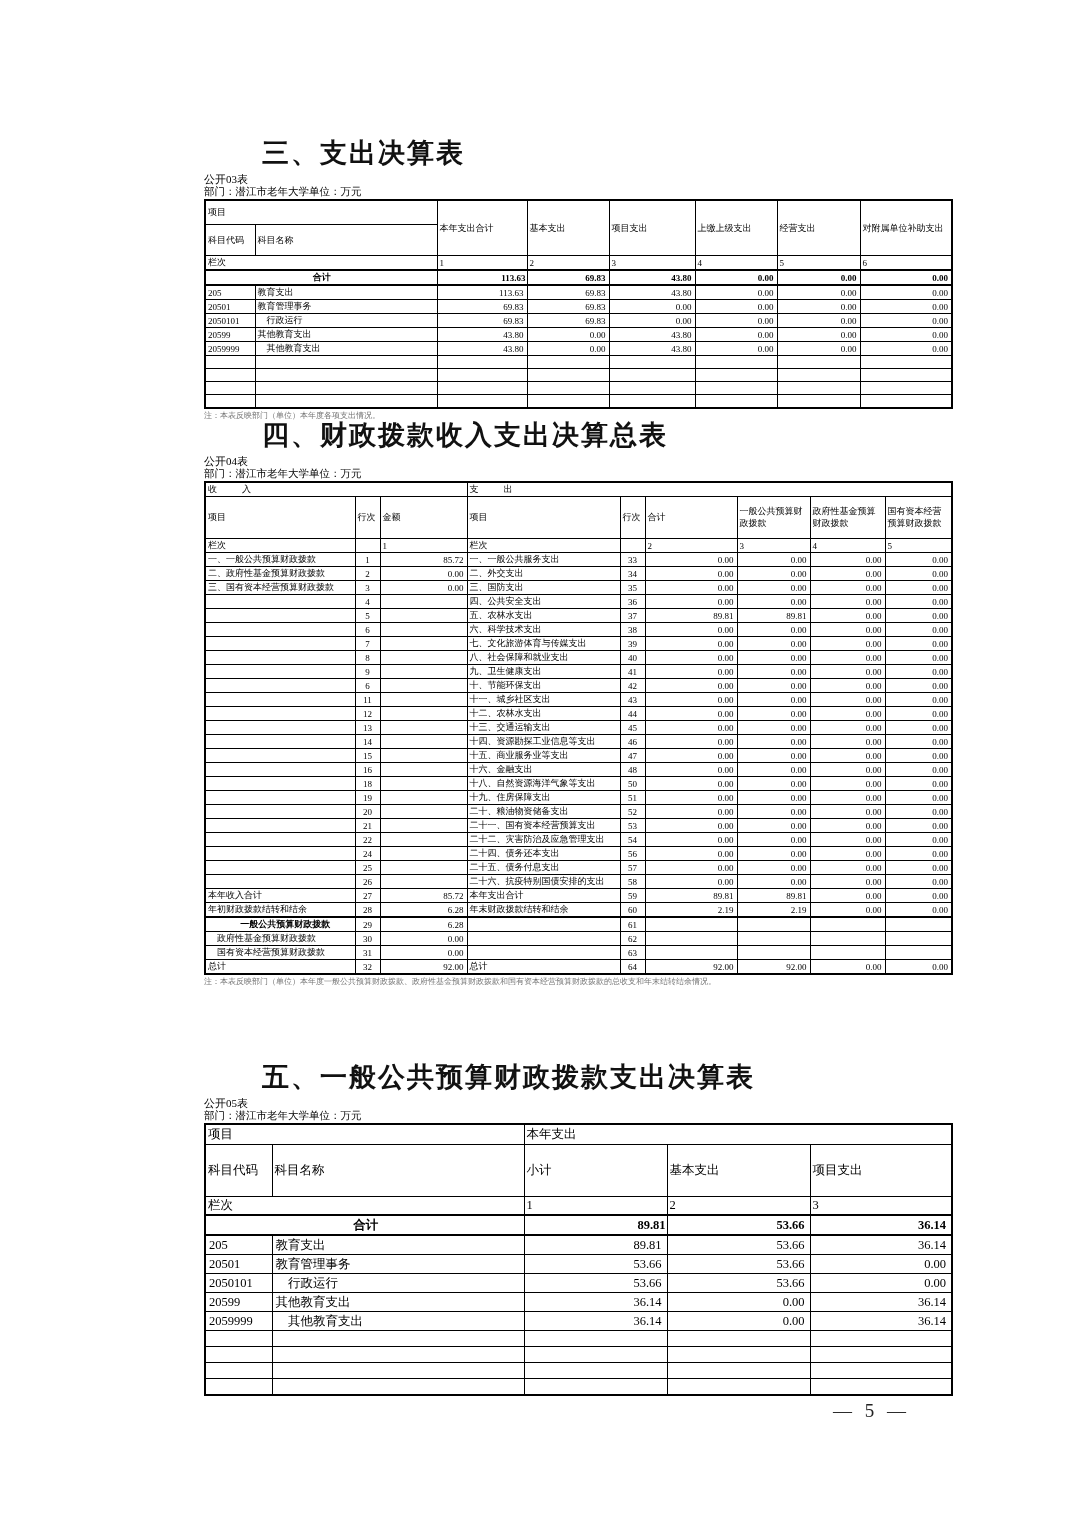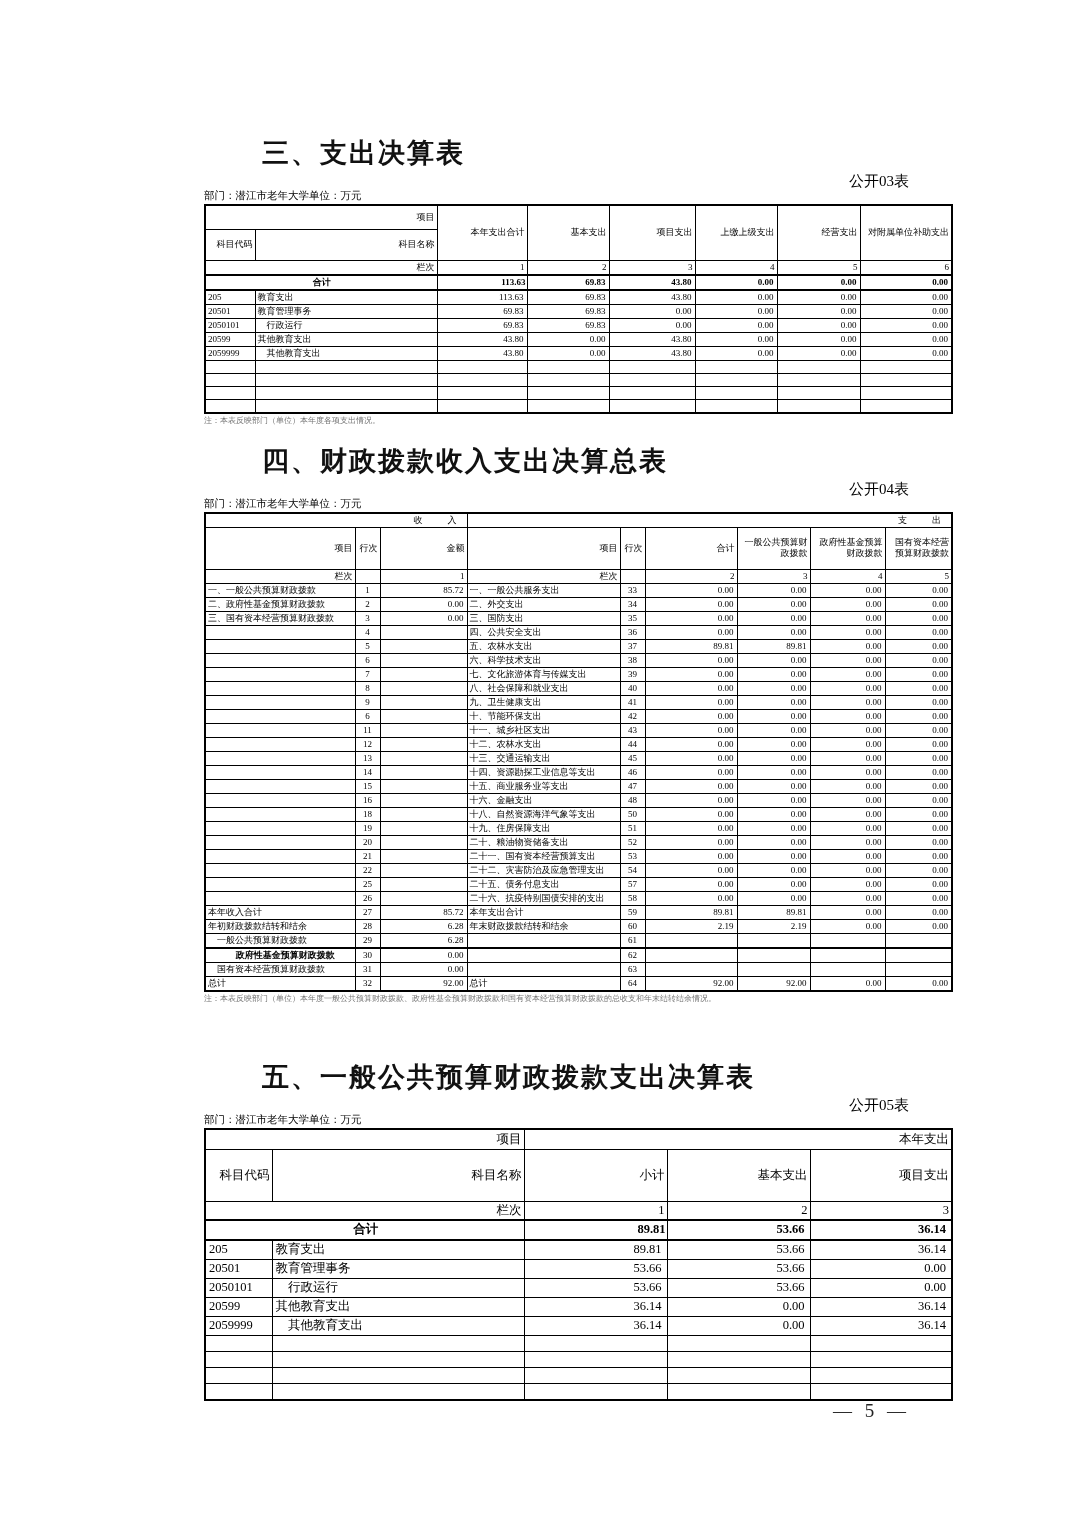--- a/index.html
+++ b/index.html
@@ -7,28 +7,28 @@
     position:relative;width:1074px;height:1520px;background:#ffffff;
     font-family:"Liberation Serif","DejaVu Serif",serif;color:#000;
     margin:0 auto;overflow:hidden;
   }
   .sec{position:absolute;left:168px;width:705px;margin-left:36px;}
   .sec-title{
     font-family:"Liberation Sans","DejaVu Sans",sans-serif;
     font-weight:bold;font-size:27px;line-height:1.3;
     margin:0 0 0 58px;letter-spacing:2px;color:#111;
   }
-  .sheet-label{text-align:right;font-size:15px;line-height:1.15;margin-top:2px;}
+  .sheet-label{text-align:left;font-size:11px;line-height:1.15;margin-top:2px;}
   .meta-line{display:flex;justify-content:flex-start;font-size:10.5px;line-height:1.2;margin-bottom:1px;}
   table.grid{border-collapse:collapse;table-layout:fixed;width:747px;border:2px solid #000;}
   table.grid th,table.grid td{
     border:1px solid #000;padding:0 2px;vertical-align:middle;
     overflow:hidden;white-space:nowrap;
   }
-  table.grid th{font-weight:normal;text-align:right;white-space:normal;}
+  table.grid th{font-weight:normal;text-align:left;white-space:normal;}
   
   .t3{font-size:9px;}
   .t3 thead tr:nth-child(1) th{height:23px;}
   .t3 thead tr:nth-child(2) th{height:30px;line-height:1.25;}
   .t3 thead tr:nth-child(3) th{height:11px;}
   .t3 tbody td{height:12px;text-align:right;padding-right:3px;}
   .t3 tbody td:nth-child(1),.t3 tbody td:nth-child(2){text-align:left;padding-left:2px;padding-right:1px;}
   .t3 tbody tr:first-child td{font-weight:bold;border-top:2px solid #000;border-bottom:2px solid #000;}
   .t3 tbody tr:first-child td:first-child{text-align:center;}
   .t3 tbody tr:first-child td:not(:first-child){text-align:right;}
@@ -209,21 +209,21 @@
             <td></td>
             <td></td>
             <td></td>
             <td></td>
           </tr>
         </tbody>
     </table>
     <div class="note">注：本表反映部门（单位）本年度各项支出情况。</div>
   </div>
 
-  <div class="sec" style="top:444px;">
+  <div class="sec" style="top:418px;">
     <h2 class="sec-title">四、财政拨款收入支出决算总表</h2>
     <div class="sheet-label">公开04表</div>
     <div class="meta-line">
       <span>部门：潜江市老年大学</span>
       <span>单位：万元</span>
     </div>
     <table class="grid t4">
       <colgroup>
         <col style="width:150px">
           <col style="width:25px">
@@ -483,20 +483,31 @@
             <td>0.00</td>
             <td>0.00</td>
             <td>0.00</td>
           </tr>
           <tr>
             <td></td>
             <td>22</td>
             <td></td>
             <td>二十二、灾害防治及应急管理支出</td>
             <td>54</td>
+            <td>0.00</td>
+            <td>0.00</td>
+            <td>0.00</td>
+            <td>0.00</td>
+          </tr>
+          <tr>
+            <td></td>
+            <td>24</td>
+            <td></td>
+            <td>二十四、债务还本支出</td>
+            <td>56</td>
             <td>0.00</td>
             <td>0.00</td>
             <td>0.00</td>
             <td>0.00</td>
           </tr>
           <tr>
             <td></td>
             <td>25</td>
             <td></td>
             <td>二十五、债务付息支出</td>

